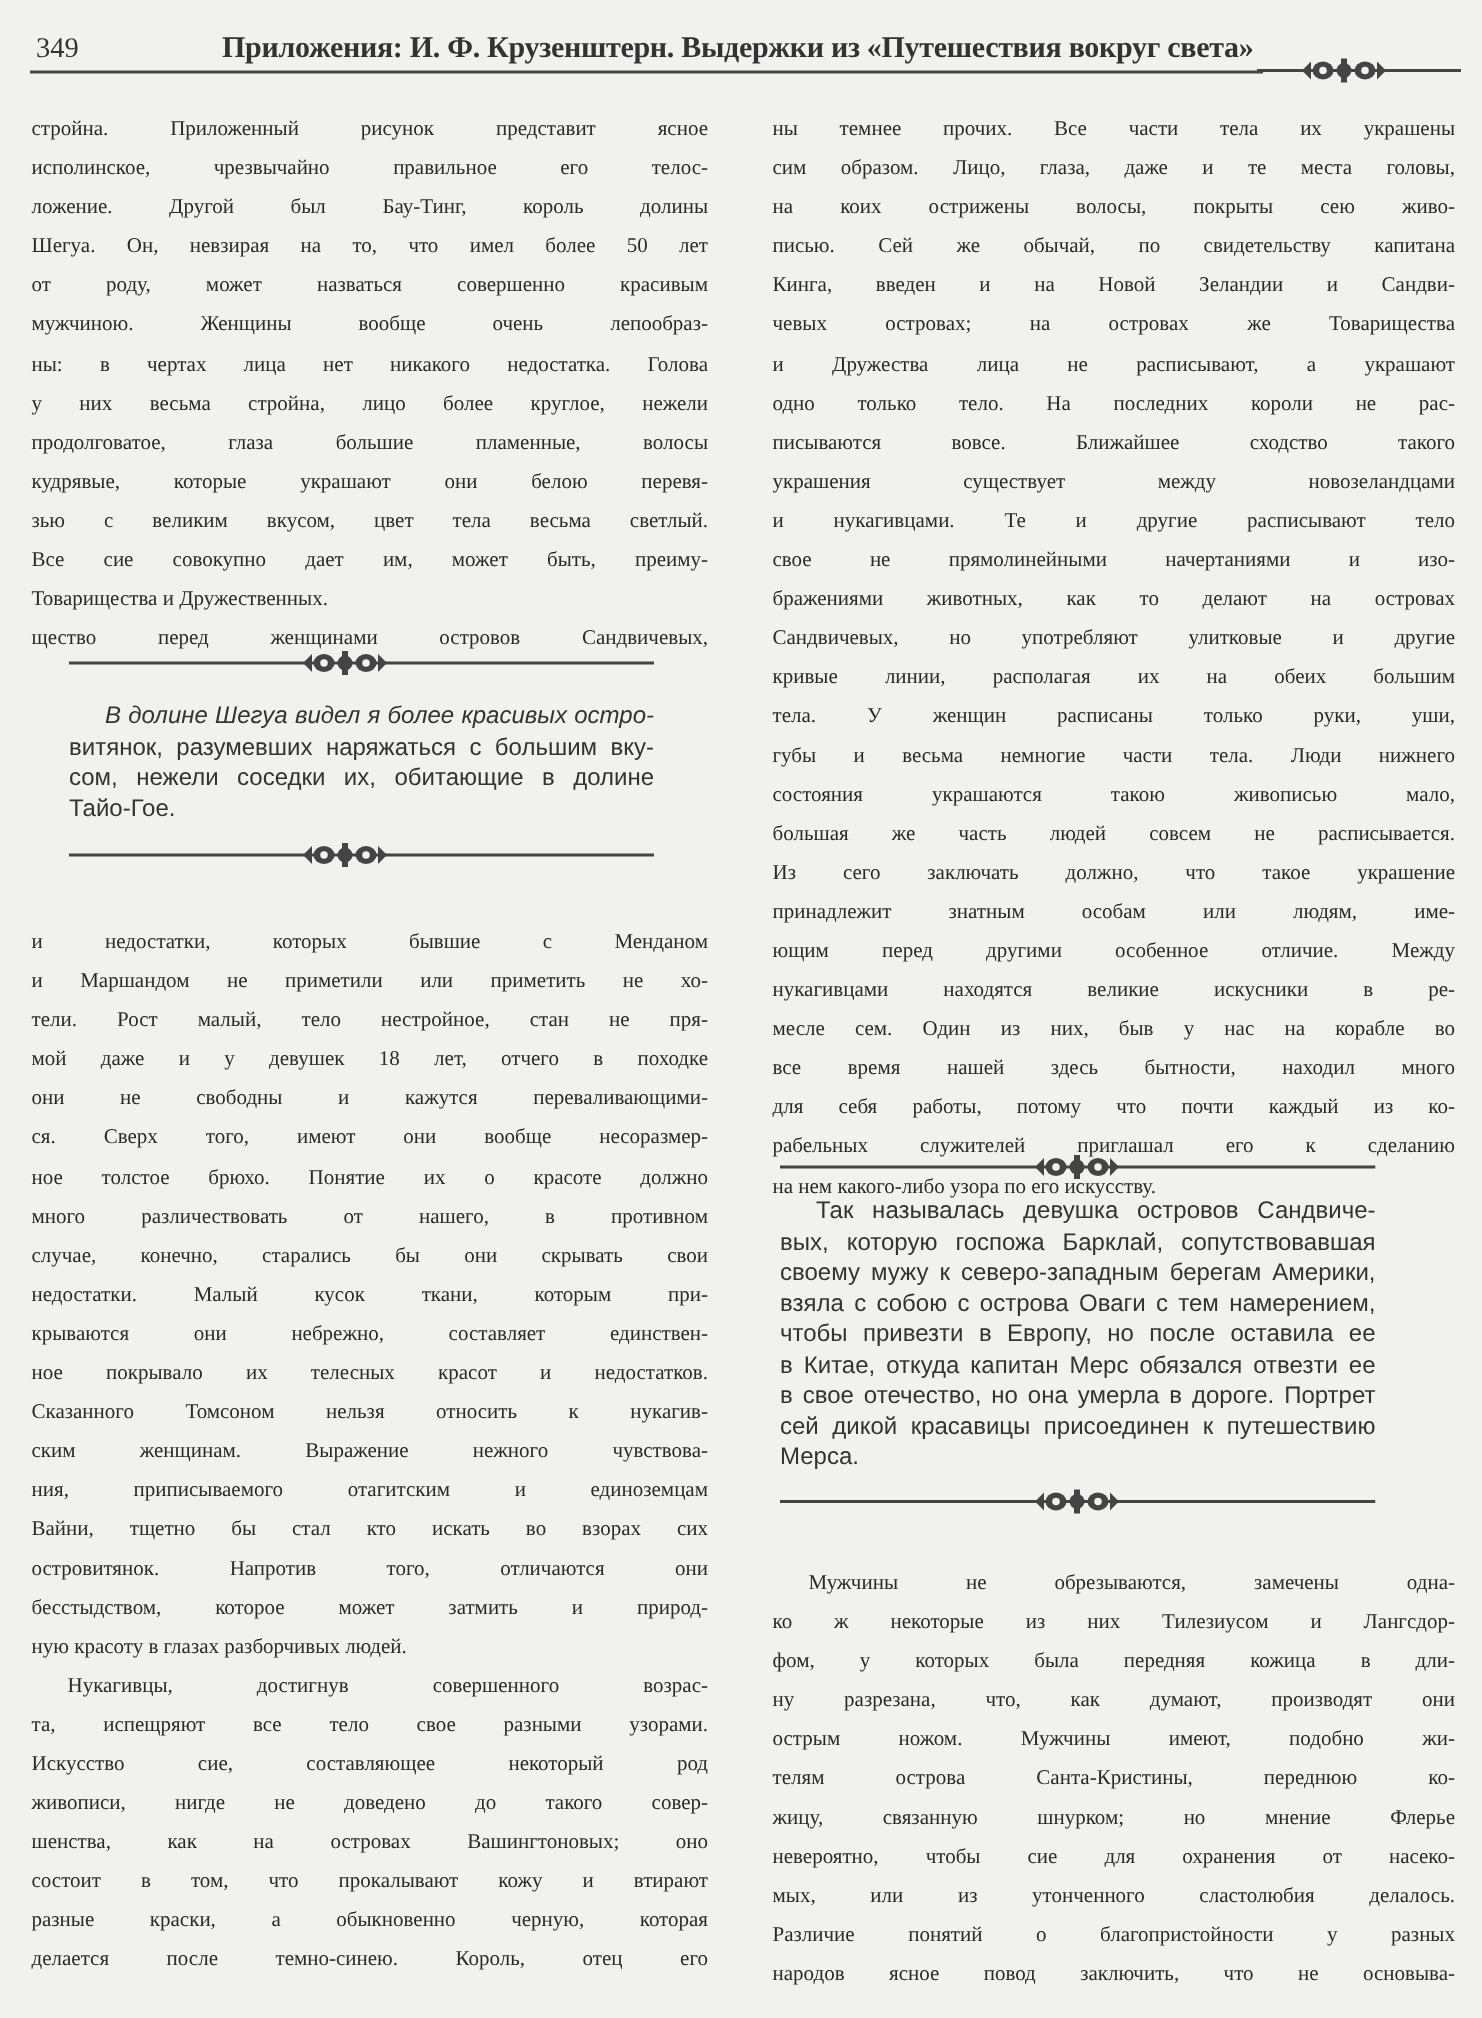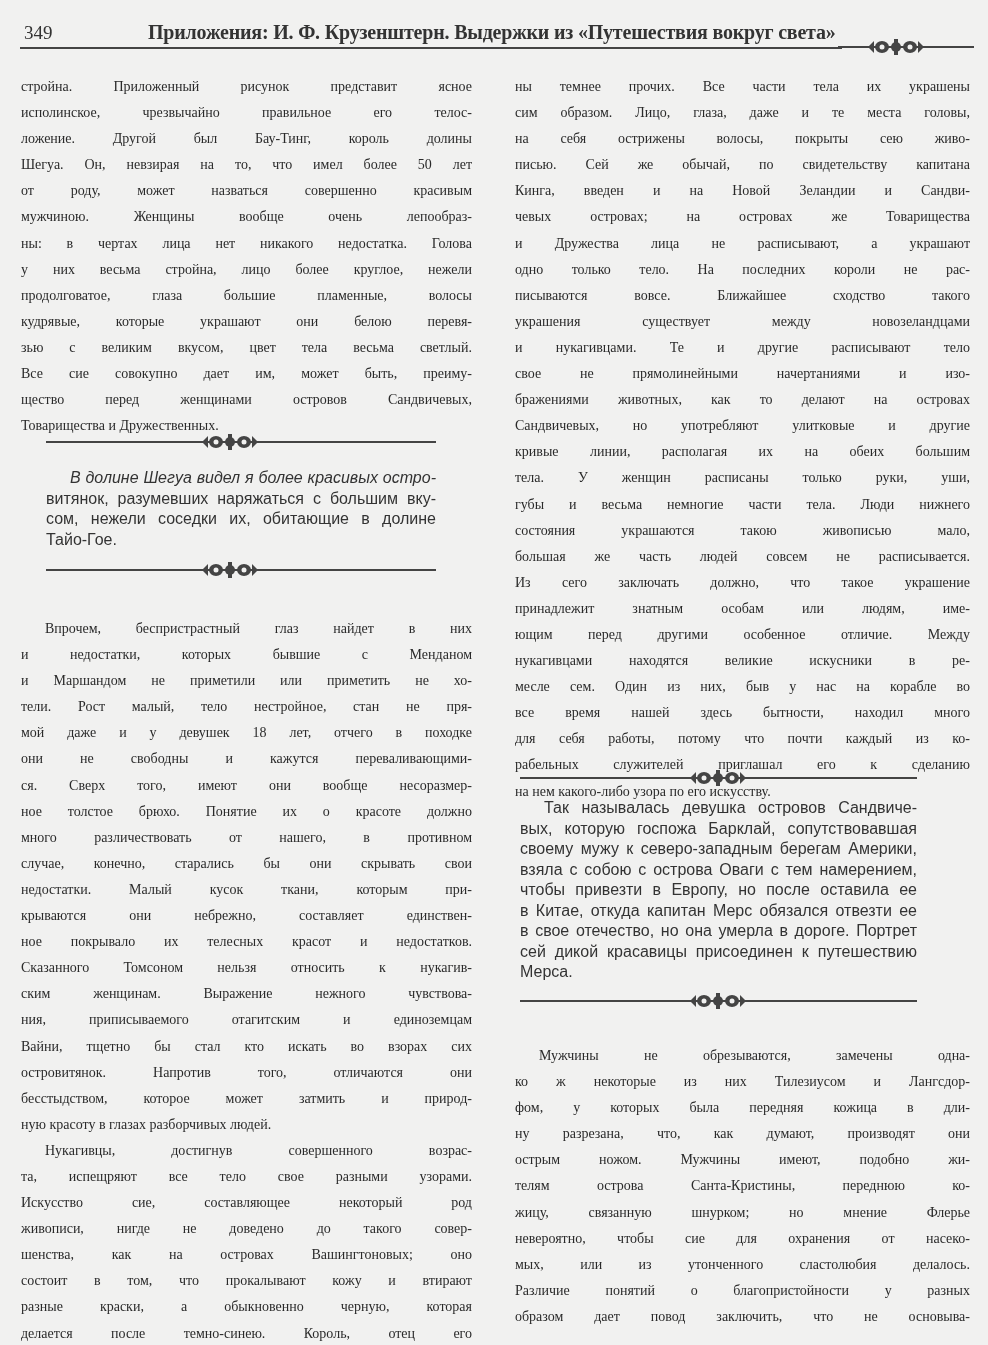--- a/index.html
+++ b/index.html
@@ -83,22 +83,22 @@
       <span class="line">ложение. Другой был Бау-Тинг, король долины</span>
       <span class="line">Шегуа. Он, невзирая на то, что имел более 50 лет</span>
       <span class="line">от роду, может назваться совершенно красивым</span>
       <span class="line">мужчиною. Женщины вообще очень лепообраз-</span>
       <span class="line">ны: в чертах лица нет никакого недостатка. Голова</span>
       <span class="line">у них весьма стройна, лицо более круглое, нежели</span>
       <span class="line">продолговатое, глаза большие пламенные, волосы</span>
       <span class="line">кудрявые, которые украшают они белою перевя-</span>
       <span class="line">зью с великим вкусом, цвет тела весьма светлый.</span>
       <span class="line">Все сие совокупно дает им, может быть, преиму-</span>
+      <span class="line last">Товарищества и Дружественных.</span>
       <span class="line">щество перед женщинами островов Сандвичевых,</span>
-      <span class="line last">Товарищества и Дружественных.</span>
     </p>
 </div>
 
 <div class="left-note-block" style="top:430px;">
   <div class="divider">
     <svg width="390" height="24">
       <line x1="0" y1="12" x2="390" y2="12" stroke="#444" stroke-width="2"></line>
       <g fill="#444">
         <path d="M156 12 l6 -6 v12 z"></path>
           <ellipse cx="170" cy="12" rx="7" ry="6"></ellipse>
@@ -133,21 +133,20 @@
       <g fill="#f1f1f0">
           <circle cx="170" cy="12" r="2.5"></circle>
           <circle cx="198" cy="12" r="2.5"></circle>
         </g>
     </svg>
   </div>
 </div>
 
 <div class="col col-left" style="top:616px;">
   <p id="lp2">
-      <span class="line" style="padding-left: 24px;">Впрочем, беспристрастный глаз найдет в них</span>
       <span class="line">и недостатки, которых бывшие с Менданом</span>
       <span class="line">и Маршандом не приметили или приметить не хо-</span>
       <span class="line">тели. Рост малый, тело нестройное, стан не пря-</span>
       <span class="line">мой даже и у девушек 18 лет, отчего в походке</span>
       <span class="line">они не свободны и кажутся переваливающими-</span>
       <span class="line">ся. Сверх того, имеют они вообще несоразмер-</span>
       <span class="line">ное толстое брюхо. Понятие их о красоте должно</span>
       <span class="line">много различествовать от нашего, в противном</span>
       <span class="line">случае, конечно, старались бы они скрывать свои</span>
       <span class="line">недостатки. Малый кусок ткани, которым при-</span>
@@ -170,21 +169,21 @@
       <span class="line">состоит в том, что прокалывают кожу и втирают</span>
       <span class="line">разные краски, а обыкновенно черную, которая</span>
       <span class="line">делается после темно-синею. Король, отец его</span>
     </p>
 </div>
 
 <div class="col col-right" style="top:74px;">
   <p id="rp1">
       <span class="line">ны темнее прочих. Все части тела их украшены</span>
       <span class="line">сим образом. Лицо, глаза, даже и те места головы,</span>
-      <span class="line">на себя острижены волосы, покрыты сею живо-</span>
+      <span class="line">на коих острижены волосы, покрыты сею живо-</span>
       <span class="line">писью. Сей же обычай, по свидетельству капитана</span>
       <span class="line">Кинга, введен и на Новой Зеландии и Сандви-</span>
       <span class="line">чевых островах; на островах же Товарищества</span>
       <span class="line">и Дружества лица не расписывают, а украшают</span>
       <span class="line">одно только тело. На последних короли не рас-</span>
       <span class="line">писываются вовсе. Ближайшее сходство такого</span>
       <span class="line">украшения существует между новозеландцами</span>
       <span class="line">и нукагивцами. Те и другие расписывают тело</span>
       <span class="line">свое не прямолинейными начертаниями и изо-</span>
       <span class="line">бражениями животных, как то делают на островах</span>
@@ -259,15 +258,15 @@
       <span class="line" style="padding-left: 24px;">Мужчины не обрезываются, замечены одна-</span>
       <span class="line">ко ж некоторые из них Тилезиусом и Лангсдор-</span>
       <span class="line">фом, у которых была передняя кожица в дли-</span>
       <span class="line">ну разрезана, что, как думают, производят они</span>
       <span class="line">острым ножом. Мужчины имеют, подобно жи-</span>
       <span class="line">телям острова Санта-Кристины, переднюю ко-</span>
       <span class="line">жицу, связанную шнурком; но мнение Флерье</span>
       <span class="line">невероятно, чтобы сие для охранения от насеко-</span>
       <span class="line">мых, или из утонченного сластолюбия делалось.</span>
       <span class="line">Различие понятий о благопристойности у разных</span>
-      <span class="line">образом дает повод заключить, что не основыва-</span>
+      <span class="line">народов ясное повод заключить, что не основыва-</span>
     </p>
 </div>
 
 </body></html>

